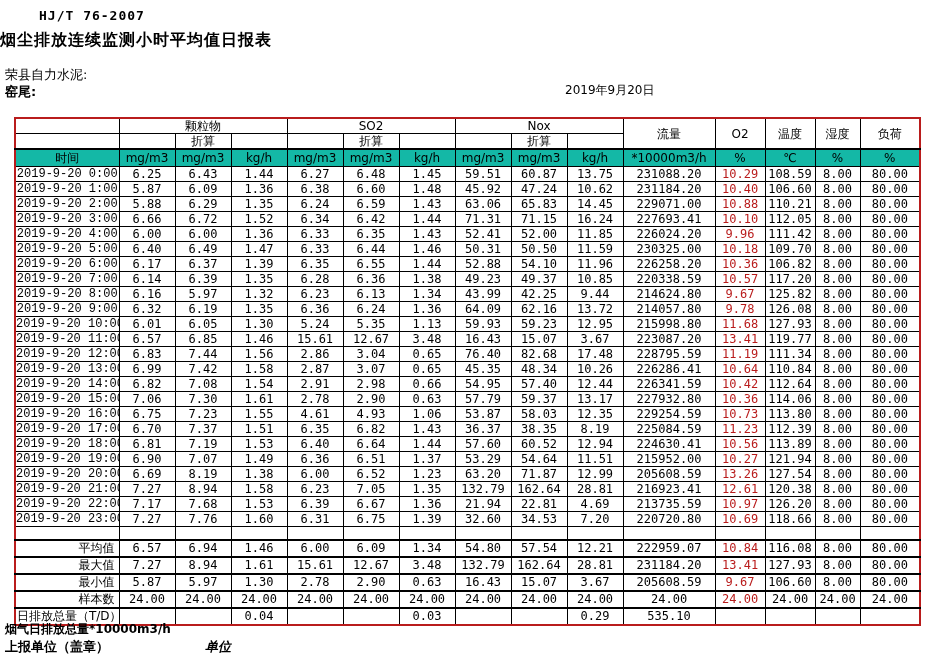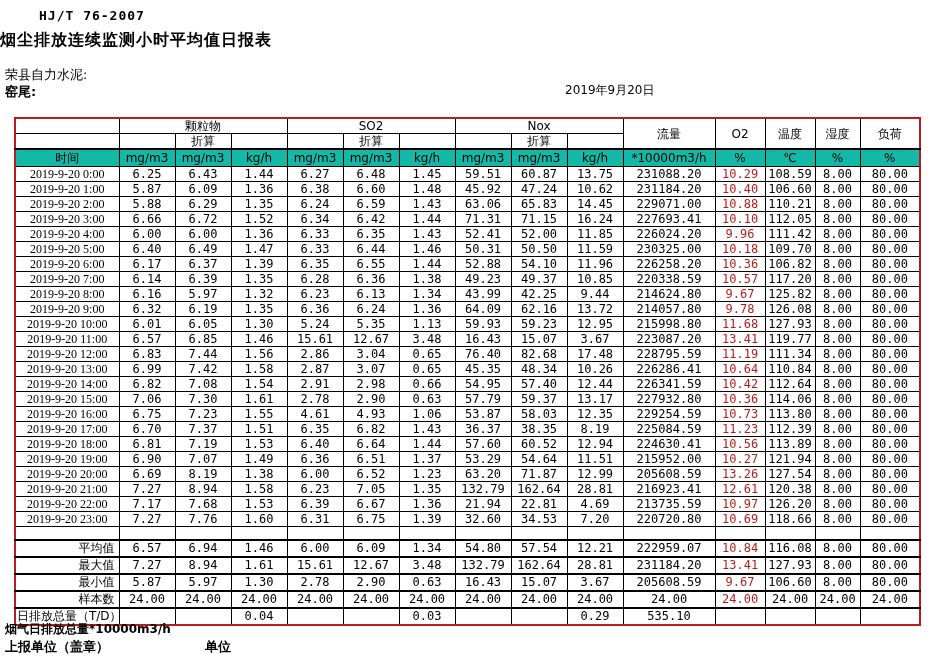--- a/index.html
+++ b/index.html
@@ -16,31 +16,31 @@
     position:absolute;left:14px;top:117px;width:905px;
     border-collapse:collapse;table-layout:fixed;
     border:2px solid #b91c1c;
   }
   table.report td{
     border:1px solid #000;padding:0;height:14px;line-height:14px;
     font-size:12px;text-align:center;overflow:hidden;white-space:nowrap;
   }
   td.hdr{font-size:12px;}
   tr.unit-row td{background:#14b8a6;border-top:2px solid #000;height:16px;line-height:16px;}
-  td.time{font-family:Liberation Serif, serif;font-size:11px;text-align:right;padding-right:4px;margin-left:39px;}
+  td.time{font-family:Liberation Mono, monospace;font-size:11px;text-align:right;padding-right:4px;margin-left:39px;}
   td.num{font-family:"DejaVu Sans Mono",monospace;font-size:11.5px;text-align:right;padding-right:10px;}
   td.c9{padding-right:20px;}
   td.c10{color:#b91c1c;}
   tr.empty-row td{height:12px;line-height:12px;}
   tr.sum-row td{border-top:2px solid #000;height:15px;line-height:15px;}
   tr.sum-row td.label{font-size:12px;text-align:right;padding-right:4px;padding-left:12px;}
   tr.total-row td.label{text-align:left;padding-left:1px;font-size:12px;}
   .foot1{position:absolute;left:5px;top:621px;font-size:12px;font-weight:bold;}
   .foot2{position:absolute;left:5px;top:638px;font-size:13px;font-weight:bold;}
-  .foot3{position:absolute;left:205px;top:638px;font-size:13px;font-weight:bold;}
+  .foot3{position:absolute;left:205px;top:638px;font-size:13px;font-weight:bold;font-style:italic;}
 </style>
 </head>
 <body>
 
 <div class="doc-code">HJ/T 76-2007</div>
 <div class="title">烟尘排放连续监测小时平均值日报表</div>
 <div class="company">荣县自力水泥:</div>
 <div class="location">窑尾:</div>
 <div class="date">2019年9月20日</div>
 

